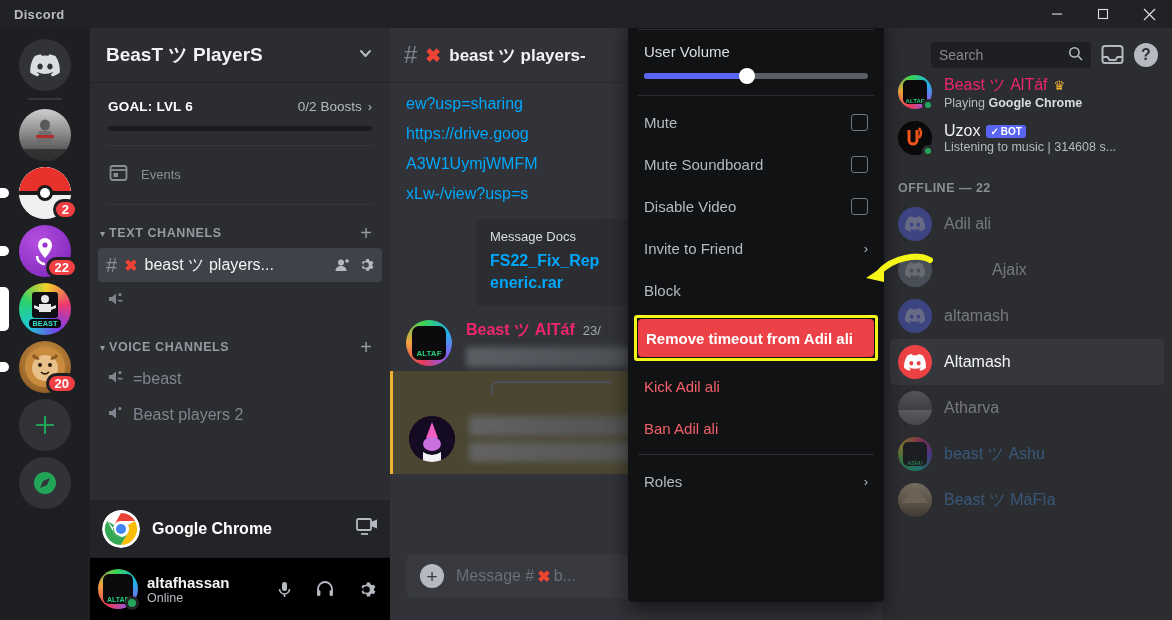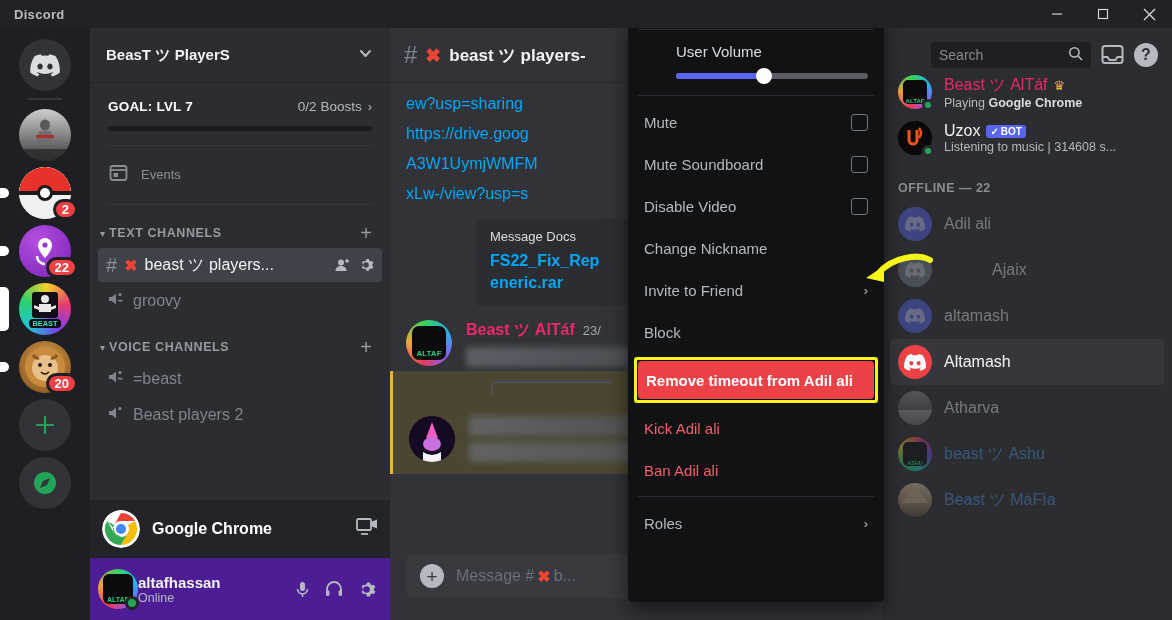--- a/index.html
+++ b/index.html
@@ -63,21 +63,21 @@
   
   .sidebar {
     position: absolute; left: 90px; top: 28px; width: 300px; height: 592px;
     background: #2b2d31; display: flex; flex-direction: column;
   }
   .guild-header {
     height: 55px; flex: 0 0 55px; display: flex; align-items: center;
     padding: 0 16px; border-bottom: 1px solid #212327; cursor: pointer;
   }
   .guild-header .name {
-    flex: 1; color: #f2f3f5; font-size: 15px; font-weight: bold; white-space: nowrap;
+    flex: 1; color: #f2f3f5; font-size: 19px; font-weight: bold; white-space: nowrap;
     overflow: hidden; text-overflow: ellipsis;
   }
   .guild-header .chev { color: #b5bac1; }
 
   .boost-row { padding: 16px 18px 0; }
   .boost-top { display: flex; align-items: center; }
   .boost-goal { color: #fff; font-size: 13.5px; font-weight: bold; letter-spacing: .2px; }
   .boost-count { margin-left: auto; color: #b5bac1; font-size: 13.5px; }
   .boost-chev { color: #b5bac1; margin-left: 6px; font-size: 13px; }
   .boost-bar { margin-top: 12px; height: 5px; border-radius: 3px; background: #1a1b1e; }
@@ -116,21 +116,21 @@
     position: absolute; left: 0; bottom: 62px; width: 300px; height: 58px;
     background: #232428; display: flex; align-items: center; padding: 0 12px; gap: 12px;
     border-bottom: 1px solid #1e1f22;
   }
   .chrome-icon { width: 38px; height: 38px; border-radius: 50%; flex: 0 0 38px; position: relative; overflow: hidden; }
   .nowplaying .title { color: #fff; font-size: 16px; font-weight: bold; flex: 1; }
   .nowplaying .screen-ico { color: #b5bac1; }
 
   .userbar {
     position: absolute; left: 0; bottom: 0; width: 300px; height: 62px;
-    background: #4c1d95; display: flex; align-items: center; padding: 0 8px; 
+    background: #000000; display: flex; align-items: center; padding: 0 8px; gap: 9px;
   }
   .u-avatar { width: 40px; height: 40px; border-radius: 50%; position: relative; flex: 0 0 40px; overflow: visible; }
   .u-avatar .img {
     width: 40px; height: 40px; border-radius: 50%; overflow: hidden;
     background: conic-gradient(from 210deg, #e93b5a, #f2a33c, #39d353, #1fb6e8, #8b5cf6, #e93b5a);
     display: flex; align-items: center; justify-content: center;
   }
   .u-avatar .inner {
     width: 30px; height: 30px; border-radius: 6px; background: #0b0b0d;
     display: flex; align-items: flex-end; justify-content: center;
@@ -248,21 +248,21 @@
            padding: 20px 8px 6px; }
   .offline { opacity: .42; }
 
   
   .ctx {
     position: absolute; left: 628px; top: 18px; width: 256px; height: 584px;
     background: #111214; border-radius: 5px; z-index: 50;
     box-shadow: 0 8px 20px rgba(0,0,0,.55); padding: 6px 0; overflow: hidden;
   }
   .ctx-sep { height: 1px; background: #2a2c30; margin: 5px 10px; }
-  .ctx-vol { padding: 8px 16px 10px; margin-left: 32px; }
+  .ctx-vol { padding: 8px 16px 10px; }
   .ctx-vol .lbl { color: #dbdee1; font-size: 15px; margin-bottom: 12px; }
   .slider { position: relative; height: 8px; }
   .slider .track { position: absolute; top: 1px; left: 0; right: 0; height: 6px;
                    background: #5c5e66; border-radius: 3px; }
   .slider .fill { position: absolute; top: 1px; left: 0; height: 6px;
                   background: #5865f2; border-radius: 3px; }
   .slider .knob { position: absolute; top: -4px; width: 16px; height: 16px;
                   border-radius: 50%; background: #fff; transform: translateX(-50%); }
   .ctx-item {
     display: flex; align-items: center; height: 42px; margin: 0 8px; padding: 0 8px;
@@ -410,21 +410,21 @@
       <div class="name">BeasT ツ PlayerS</div>
       <div class="chev">
         <svg width="17" height="17" viewBox="0 0 17 17">
             <path d="M4 6 L8.5 11 L13 6" stroke="#b5bac1" stroke-width="2" fill="none" stroke-linecap="round" stroke-linejoin="round"></path>
           </svg>
       </div>
     </div>
 
     <div class="boost-row">
       <div class="boost-top">
-        <div class="boost-goal">GOAL: LVL 7</div>
+        <div class="boost-goal">GOAL: LVL 6</div>
         <div class="boost-count">0/2 Boosts</div>
         <div class="boost-chev">›</div>
       </div>
       <div class="boost-bar"></div>
     </div>
     <div class="sb-divider"></div>
 
     <div class="events">
       <span>
         <svg width="21" height="21" viewBox="0 0 21 21">
@@ -462,21 +462,20 @@
     </div>
 
     <div class="chan">
       <span>
         <svg width="20" height="20" viewBox="0 0 20 20">
           <path d="M3 8 h3 l4-3.5 v11 L6 12 H3z" fill="#80848e"></path>
           <path d="M12.5 5.5 a1.4 1.4 0 0 1 2.8 0 v1.6 h-2.8z" fill="#80848e"></path>
           <path d="M12 11 q2.5 2 4.5 0" stroke="#80848e" stroke-width="1.4" fill="none"></path>
         </svg>
       </span>
-      <span class="cname">groovy</span>
     </div>
 
     <div class="cat">
       <span class="arrow">▾</span>
       <span class="cat-name">VOICE CHANNELS</span>
       <span class="plus">+</span>
     </div>
 
     <div class="chan">
       <span>
@@ -776,23 +775,20 @@
     </div>
     <div class="ctx-item">
       <span class="t">Mute Soundboard</span>
       <span class="cbx"></span>
     </div>
     <div class="ctx-item">
       <span class="t">Disable Video</span>
       <span class="cbx"></span>
     </div>
     <div class="ctx-item">
-      <span class="t">Change Nickname</span>
-    </div>
-    <div class="ctx-item">
       <span class="t">Invite to Friend</span>
       <span class="sub">›</span>
     </div>
     <div class="ctx-item">
       <span class="t">Block</span>
     </div>
 
     <div class="ctx-highlight">
       <div class="ctx-item danger-active">
         <span class="t">Remove timeout from Adil ali</span>

